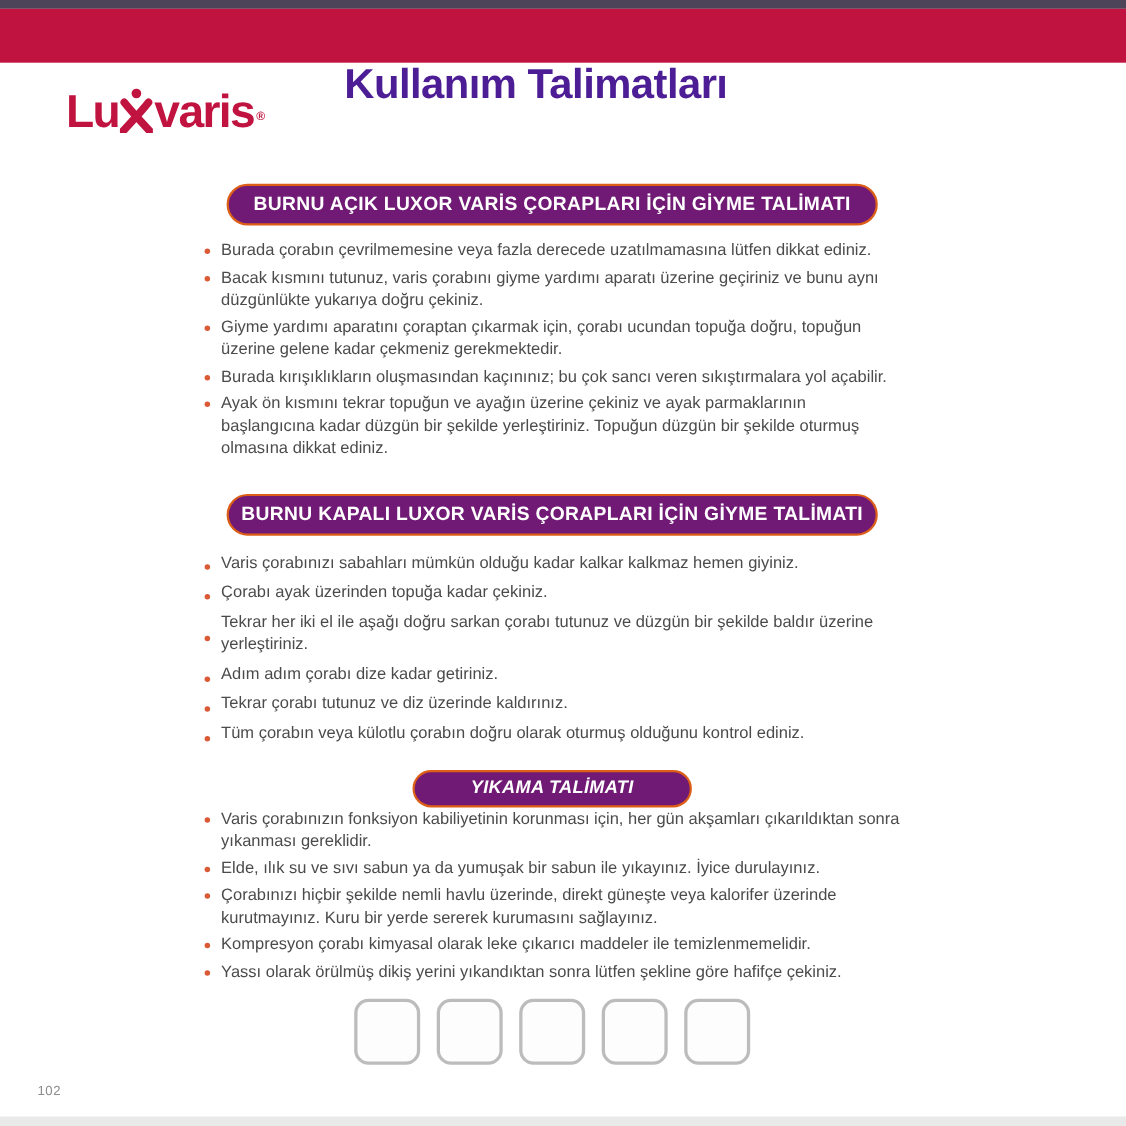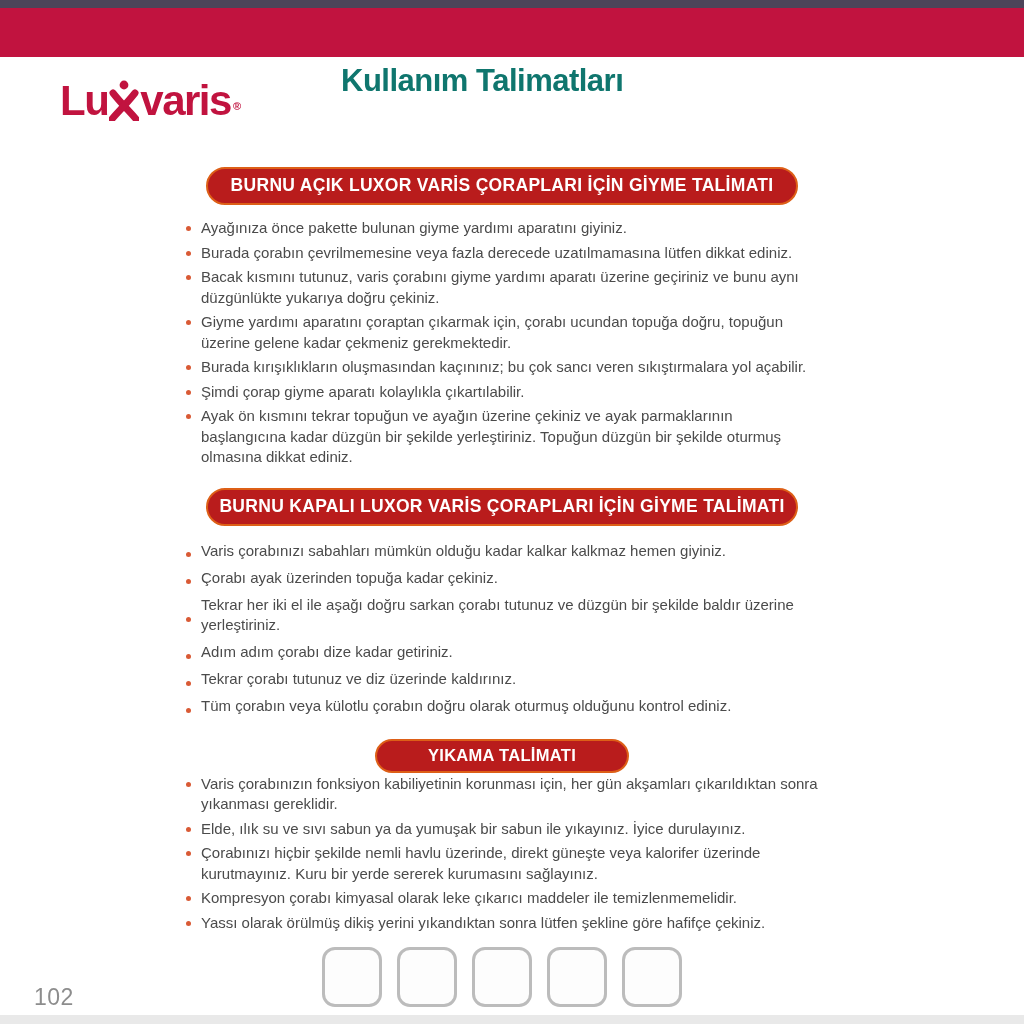--- a/index.html
+++ b/index.html
@@ -12,60 +12,60 @@
   .top-strip{height:8px;background:#4d4459;}
   .crimson-bar{height:49px;background:#c1133f;}
   .page-edge-bottom{position:absolute;left:0;bottom:0;width:1024px;height:9px;background:#e9e9e9;}
 
   .header-row{display:flex;align-items:flex-end;height:58px;margin-top:6px;}
   .logo{display:flex;align-items:flex-end;margin-left:60px;color:#c1133f;font-weight:bold;text-align:center;}
   .logo .part{font-size:42px;letter-spacing:-1.5px;line-height:40px;}
   .logo .logo-x-wrap{display:inline-block;width:30px;height:44px;position:relative;margin:0 1px;}
   .logo .reg{font-size:11px;line-height:30px;margin-left:2px;color:#c1133f;}
   .page-title{
-    color:#0f766e;font-weight:bold;font-size:31px;letter-spacing:-0.5px;
-    margin-left:100px;line-height:38px;
+    color:#4c1d95;font-weight:bold;font-size:38px;letter-spacing:-0.5px;
+    margin-left:72px;line-height:38px;
   }
 
   .content{width:636px;margin-left:184px;}
 
   .banner{
-    background:#b91c1c;border:2px solid #dd5f17;color:#ffffff;
+    background:#701a75;border:2px solid #dd5f17;color:#ffffff;
     font-weight:bold;text-align:center;border-radius:20px;
     letter-spacing:0.3px;
   }
   .banner.lg{width:588px;margin:0 auto;font-size:17.5px;padding:6px 0 7px 0;}
-  .banner.sm{width:250px;margin:0 auto;font-size:16.5px;padding:5px 0 6px 0;}
+  .banner.sm{width:250px;margin:0 auto;font-size:16.5px;padding:5px 0 6px 0;font-style:italic;}
 
   ul.list{list-style:none;margin:0;padding:0;}
   li.item{display:flex;align-items:flex-start;margin-bottom:4px;}
   li.item .dot{
     flex:0 0 auto;width:5px;height:5px;border-radius:50%;
     background:#d95a35;margin:8px 10px 0 2px;
   }
   li.item .itext{font-size:15px;line-height:20.5px;}
   .roomy li.item{margin-bottom:6.5px;align-items:center;}
 
   .sec1{margin-top:46px;}
   .sec1 .list{margin-top:13px;}
-  .sec2{margin-top:20px;}
+  .sec2{margin-top:30px;}
   .sec2 .list{margin-top:15px;}
   .sec3{margin-top:22px;}
   .sec3 .list{margin-top:1px;}
 
   .icons-row{display:flex;justify-content:center;gap:15px;margin:14px 0 10px 0;}
   .care-icon{
     width:60px;height:60px;background:#fdfdfd;
     border:3px solid #bcbcbc;border-radius:13px;
     display:flex;align-items:center;justify-content:center;box-sizing:border-box;
   }
 
   .page-number{
     position:absolute;left:34px;top:984px;
-    color:#8d8d8d;font-size:23px;letter-spacing:0.5px;
+    color:#8d8d8d;font-size:12px;letter-spacing:0.5px;
   }
 </style>
 </head>
 <body>
 
 <div class="top-strip"></div>
 <div class="crimson-bar"></div>
 
 <div class="header-row">
   <div class="logo">
@@ -83,41 +83,33 @@
   <h1 class="page-title">Kullanım Talimatları</h1>
 </div>
 
 <main class="content">
 
   <section class="sec1">
     <div class="banner lg">BURNU AÇIK LUXOR VARİS ÇORAPLARI İÇİN GİYME TALİMATI</div>
     <ul class="list">
         <li class="item">
           <span class="dot"></span>
-          <span class="itext">Ayağınıza önce pakette bulunan giyme yardımı aparatını giyiniz.</span>
-        </li>
-        <li class="item">
-          <span class="dot"></span>
           <span class="itext">Burada çorabın çevrilmemesine veya fazla derecede uzatılmamasına lütfen dikkat ediniz.</span>
         </li>
         <li class="item">
           <span class="dot"></span>
           <span class="itext">Bacak kısmını tutunuz, varis çorabını giyme yardımı aparatı üzerine geçiriniz ve bunu aynı düzgünlükte yukarıya doğru çekiniz.</span>
         </li>
         <li class="item">
           <span class="dot"></span>
           <span class="itext">Giyme yardımı aparatını çoraptan çıkarmak için, çorabı ucundan topuğa doğru, topuğun üzerine gelene kadar çekmeniz gerekmektedir.</span>
         </li>
         <li class="item">
           <span class="dot"></span>
           <span class="itext">Burada kırışıklıkların oluşmasından kaçınınız; bu çok sancı veren sıkıştırmalara yol açabilir.</span>
-        </li>
-        <li class="item">
-          <span class="dot"></span>
-          <span class="itext">Şimdi çorap giyme aparatı kolaylıkla çıkartılabilir.</span>
         </li>
         <li class="item">
           <span class="dot"></span>
           <span class="itext">Ayak ön kısmını tekrar topuğun ve ayağın üzerine çekiniz ve ayak parmaklarının başlangıcına kadar düzgün bir şekilde yerleştiriniz. Topuğun düzgün bir şekilde oturmuş olmasına dikkat ediniz.</span>
         </li>
       </ul>
   </section>
 
   <section class="sec2">
     <div class="banner lg">BURNU KAPALI LUXOR VARİS ÇORAPLARI İÇİN GİYME TALİMATI</div>

